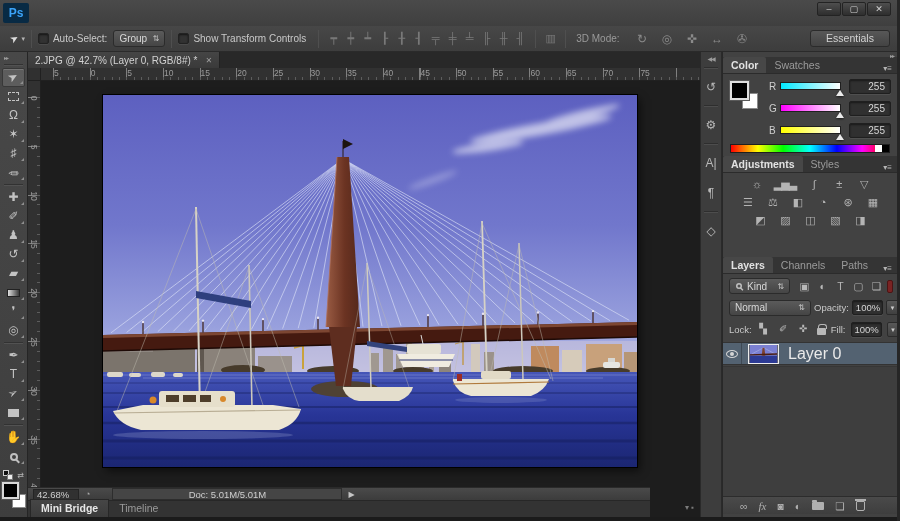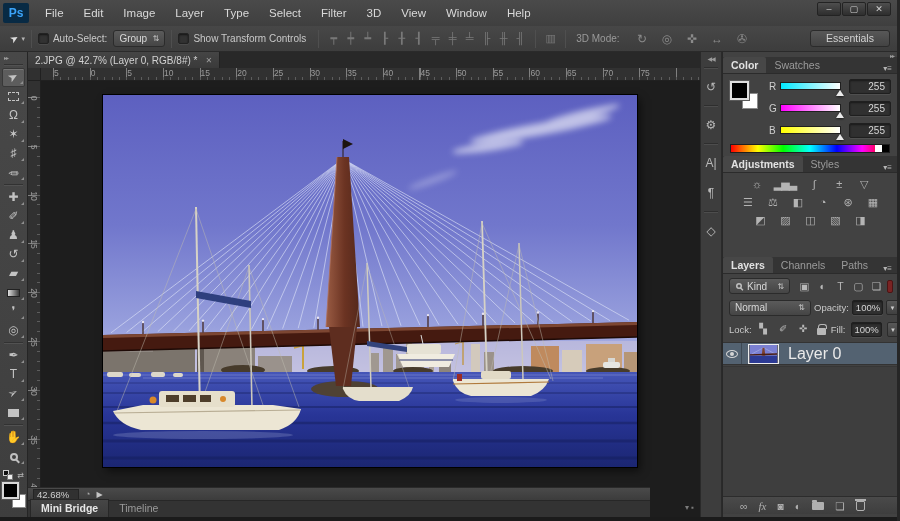--- a/index.html
+++ b/index.html
@@ -198,33 +198,20 @@
 
   #window-bottom { position:absolute; left:0; right:0; bottom:0; height:4px; background:#1b1b1b; }
 </style>
 </head>
 <body>
 
 <div id="app">
 
   <div id="menubar">
     <div id="ps-logo">Ps</div>
-    <div id="menu-items" style="display: flex;">
-        <span class="menu-item">File</span>
-        <span class="menu-item">Edit</span>
-        <span class="menu-item">Image</span>
-        <span class="menu-item">Layer</span>
-        <span class="menu-item">Type</span>
-        <span class="menu-item">Select</span>
-        <span class="menu-item">Filter</span>
-        <span class="menu-item">3D</span>
-        <span class="menu-item">View</span>
-        <span class="menu-item">Window</span>
-        <span class="menu-item">Help</span>
-      </div>
     <div id="winctl">
         <span class="winbtn">–</span>
         <span class="winbtn">▢</span>
         <span class="winbtn">✕</span>
       </div>
   </div>
 
   <div id="optionsbar">
     <span id="ob-tool">
       <span class="tg">➤</span>
@@ -589,20 +576,23 @@
             <circle cx="50" cy="305" r="3.5" fill="#d8882a"></circle>
             <circle cx="120" cy="304" r="3" fill="#d8882a"></circle>
             <ellipse cx="100" cy="340" rx="90" ry="4" fill="#aab2dc" opacity=".25"></ellipse>
           </g>
         </svg>
       </div>
 
       <div id="statusbar">
         <span id="zoom-field">42.68%</span>
         <span id="progress-icon">◔</span>
+        <span id="doc-field">
+          <span>Doc: 5.01M/5.01M</span>
+        </span>
         <span id="doc-flyout">▶</span>
       </div>
       <div id="canvas-corner">
         <span id="grip">▾ ▪</span>
       </div>
       <div id="bottomtabs">
           <span class="btab active">Mini Bridge</span>
           <span class="btab">Timeline</span>
         </div>
     </div>

